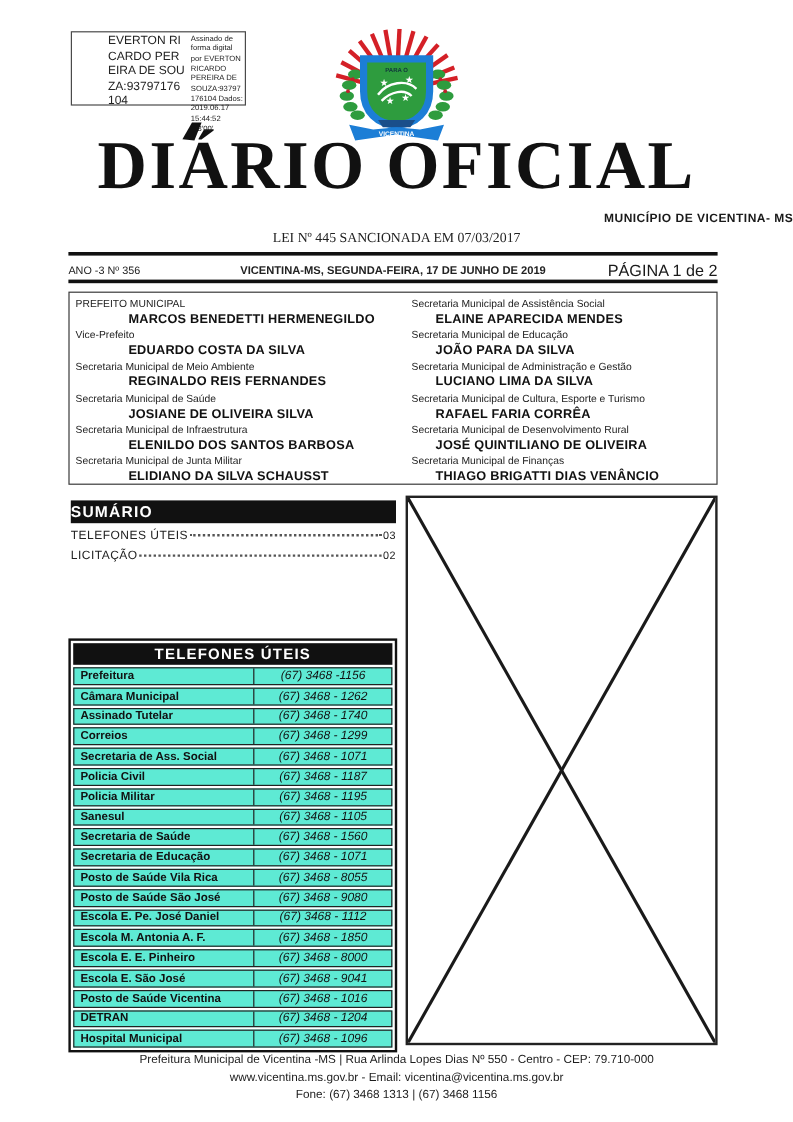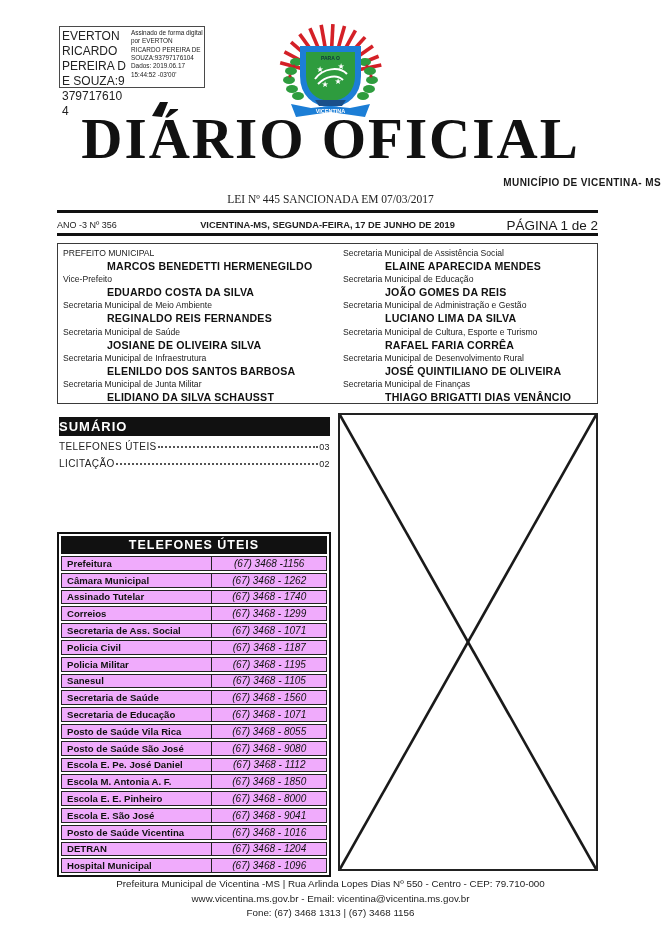--- a/index.html
+++ b/index.html
@@ -8,22 +8,22 @@
     position: relative; width: 661px; height: 935px; background: #fff;
     font-family: "Liberation Sans", sans-serif; color: #1a1a1a; overflow: hidden;
     margin: 0 auto;
   }
   
   .sig-box {
     position: absolute; left: 59px; top: 26px; width: 146px; height: 62px;
     border: 1px solid #4a4a4a; display: flex; background: transparent; z-index: 2;
   }
   .sig-name {
-    width: 68px; padding: 2px 1px 0 2px; font-size: 12px; line-height: 1.25;
-    color: #222; word-break: break-all; font-weight: 500;
+    width: 68px; padding: 2px 1px 0 2px; font-size: 10px; line-height: 1.25;
+    color: #222; word-break: break-all; font-weight: 500; margin-left: 28px;
   }
   .sig-details {
     flex: 1; padding: 2px 1px 0 3px; font-size: 6.4px; line-height: 1.3;
     color: #222; word-break: break-word;
   }
   .sig-flourish { position: absolute; left: 108px; top: 16px; z-index: -1; opacity: .8; }
   .wedge { position: absolute; left: 151px; top: 101px; z-index: 3; }
   
   .crest { position: absolute; left: 271px; top: 24px; }
   
@@ -53,21 +53,21 @@
   .officials {
     position: absolute; left: 57px; top: 243px; width: 541px; height: 161px;
     border: 1.5px solid #3a3a3a; display: flex; padding-top: 3px;
   }
   .off-col-left  { width: 282px; padding-left: 5px; }
   .off-col-right { flex: 1; padding-left: 3px; }
   .off-entry { height: 26.2px; }
   .off-label { font-size: 8.6px; line-height: 12px; color: #222; }
   .off-name  { font-size: 10.6px; font-weight: bold; line-height: 14px; letter-spacing: .2px; color: #111; }
   .off-col-left  .off-name { margin-left: 44px; }
-  .off-col-right .off-name { margin-left: 42px; }
+  .off-col-right .off-name { margin-left: 20px; }
   
   .summary { position: absolute; left: 59px; top: 417px; width: 271px; }
   .summary-bar {
     height: 19px; background: #111; color: #fff; font-weight: bold; font-size: 13px;
     text-align: left; letter-spacing: 1px; line-height: 19px;
   }
   .summary-items { margin-top: 5px; }
   .summary-item { display: flex; align-items: baseline; height: 16.5px; font-size: 10px; letter-spacing: .4px; color: #222; }
   .summary-leader { flex: 1; border-bottom: 2px dotted #555; margin: 0 1px; transform: translateY(-2px); }
   .summary-page { font-size: 9px; }
@@ -80,21 +80,21 @@
   .phone-table {
     position: absolute; left: 57px; top: 532px; width: 274px; height: 345px;
     border: 2px solid #111; padding: 2px 2px 0 2px; background: #fff;
   }
   .phone-header {
     height: 18px; background: #111; color: #fff; font-weight: bold; font-size: 12.5px;
     text-align: center; letter-spacing: 1px; line-height: 18px; margin-bottom: 2px;
   }
   .phone-row {
     height: 14.8px; border: 1px solid #222; display: flex; align-items: stretch;
-    margin-bottom: 2px; background: #f0abfc;
+    margin-bottom: 2px; background: #5eead4;
   }
   .phone-name {
     width: 57%; border-right: 1px solid #222; padding-left: 5px;
     font-size: 9.6px; font-weight: bold; display: flex; align-items: center; color: #111;
     white-space: nowrap; overflow: hidden;
   }
   .phone-num {
     flex: 1; display: flex; align-items: center; justify-content: center;
     font-size: 10px; font-style: italic; color: #111; white-space: nowrap;
   }
@@ -210,21 +210,21 @@
         <div class="off-name">ELIDIANO DA SILVA SCHAUSST</div>
       </div>
     </div>
     <div class="off-col-right">
       <div class="off-entry">
         <div class="off-label">Secretaria Municipal de Assistência Social</div>
         <div class="off-name">ELAINE APARECIDA MENDES</div>
       </div>
       <div class="off-entry">
         <div class="off-label">Secretaria Municipal de Educação</div>
-        <div class="off-name">JOÃO GOMES DA REIS</div>
+        <div class="off-name">JOÃO PARA DA SILVA</div>
       </div>
       <div class="off-entry">
         <div class="off-label">Secretaria Municipal de Administração e Gestão</div>
         <div class="off-name">LUCIANO LIMA DA SILVA</div>
       </div>
       <div class="off-entry">
         <div class="off-label">Secretaria Municipal de Cultura, Esporte e Turismo</div>
         <div class="off-name">RAFAEL FARIA CORRÊA</div>
       </div>
       <div class="off-entry">

